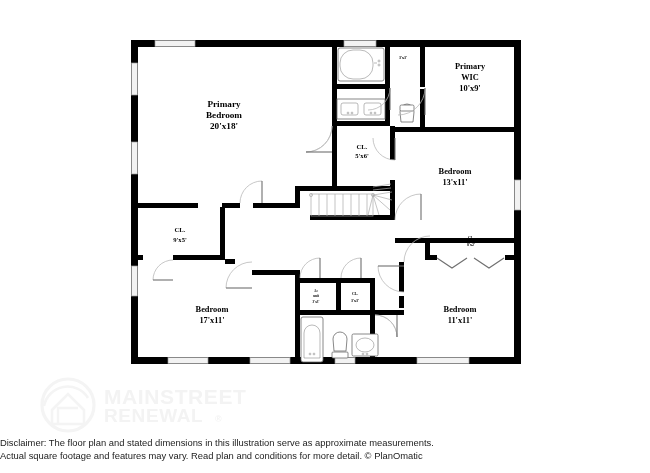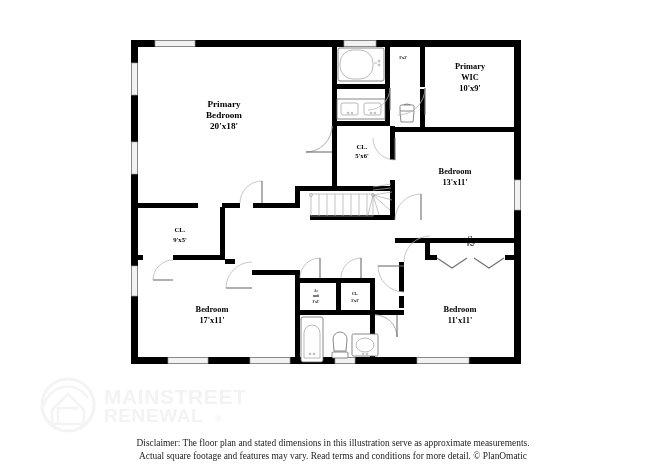--- a/index.html
+++ b/index.html
@@ -31,24 +31,23 @@
   .win{fill:#f2f2f2;stroke:#9a9a9a;stroke-width:0.7;}
   .fix{fill:#ffffff;stroke:#6a6a6a;stroke-width:0.8;}
   .fixl{fill:none;stroke:#8c8c8c;stroke-width:0.6;}
   .wmtext{
     font-family:"Liberation Sans", sans-serif;
     font-weight:bold;
     fill:#f3f3f3;
   }
   #disclaimer{
     position:absolute;
-    left:16px;right:0;
+    left:0;right:0;
     bottom:11px;
-    text-align:center;
-    font-family:Liberation Serif, serif;
+    font-family:Liberation Sans, sans-serif;
     font-size:9.4px;
     line-height:12.4px;
     color:#1c1c1c;
   }
   #disclaimer div{white-space:nowrap;}
 </style>
 </head>
 <body>
 
 <div id="plan-root">
@@ -316,16 +315,16 @@
     <g>
       <text class="wmtext" x="104" y="404" font-size="21" letter-spacing="0.6">MAINSTREET</text>
       <text class="wmtext" x="104" y="422" font-size="19" letter-spacing="0.6">RENEWAL</text>
       <text class="wmtext" x="215" y="422" font-size="9">®</text>
     </g>
 
   </svg>
 
   <div id="disclaimer">
     <div>Disclaimer: The floor plan and stated dimensions in this illustration serve as approximate measurements.</div>
-    <div>Actual square footage and features may vary. Read terms and conditions for more detail. © PlanOmatic</div>
+    <div>Actual square footage and features may vary. Read plan and conditions for more detail. © PlanOmatic</div>
   </div>
 
 </div>
 
 </body></html>

